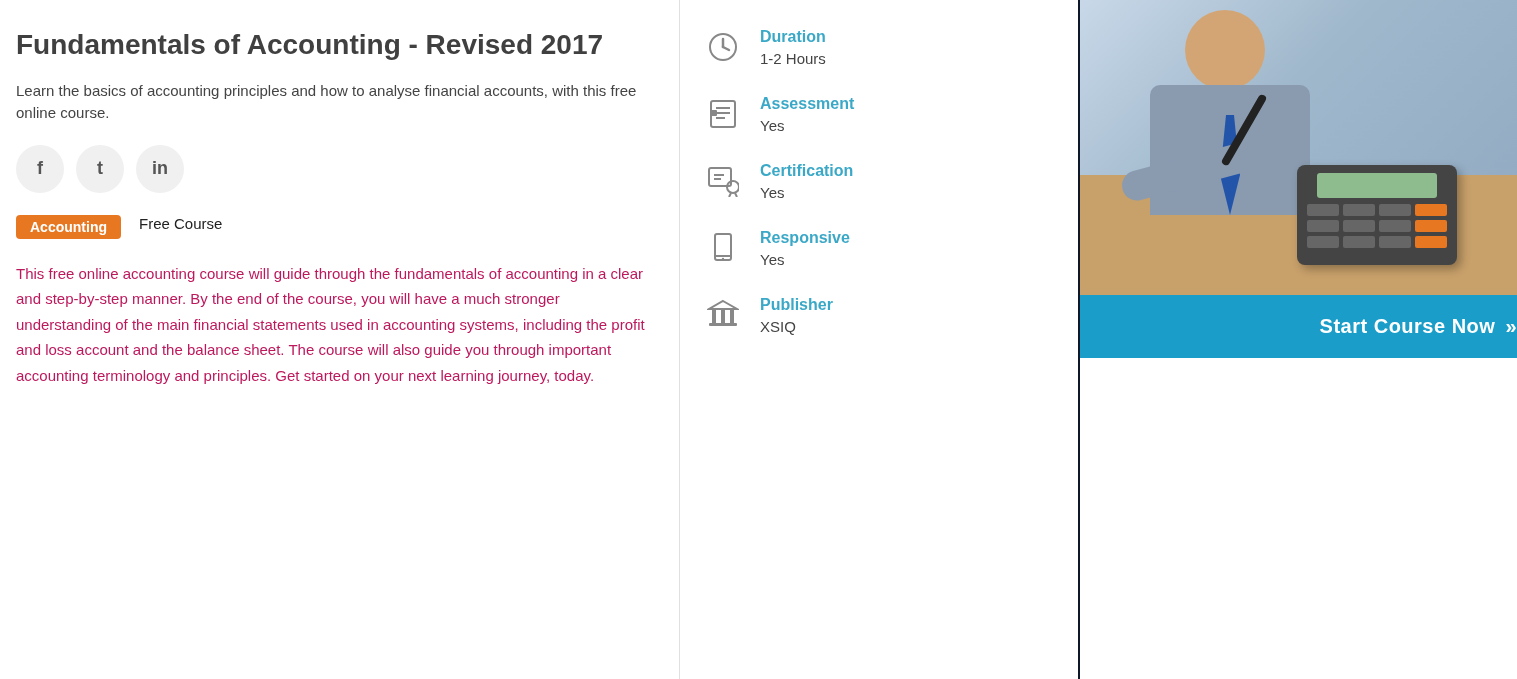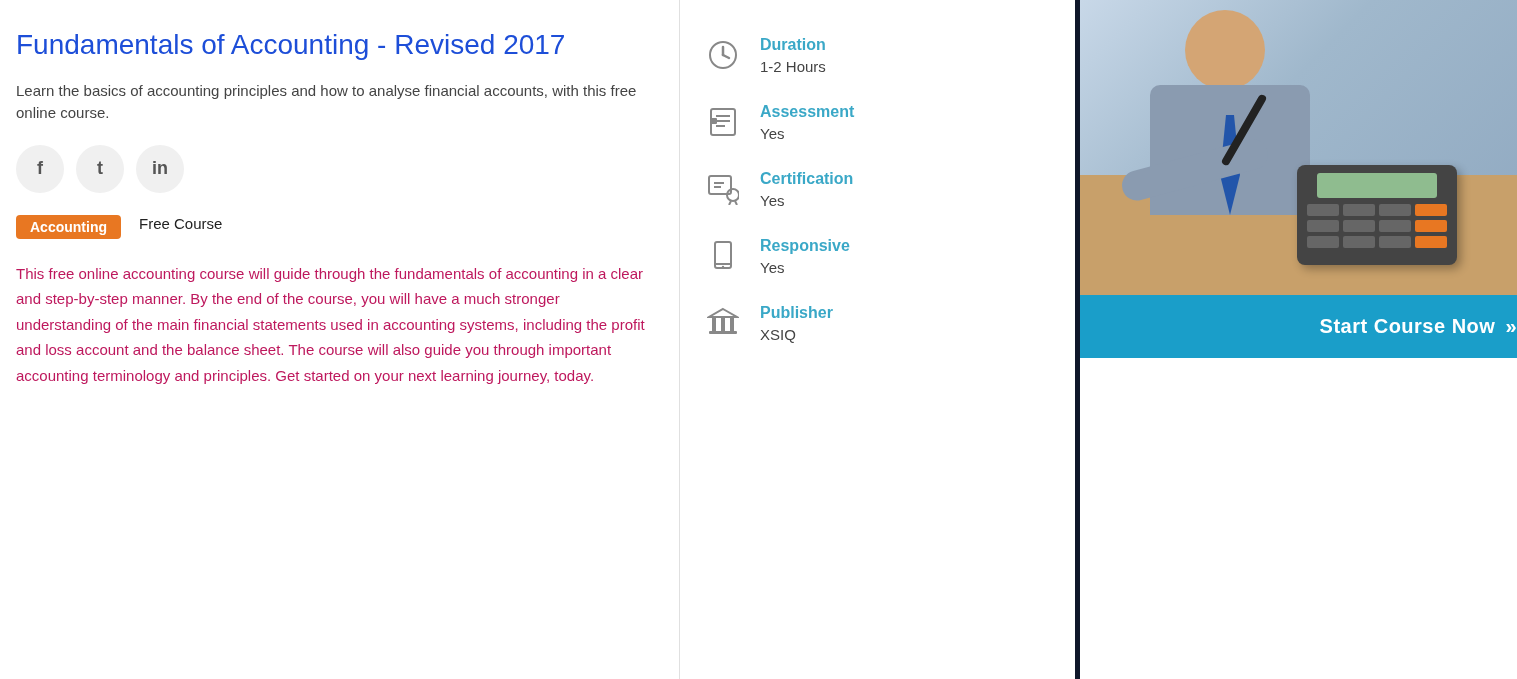--- a/index.html
+++ b/index.html
@@ -17,22 +17,22 @@
       background: #fff;
     }
     
     .left-col {
       flex: 0 0 680px;
       padding: 28px 32px 28px 16px;
       border-right: 1px solid #e0e0e0;
     }
     .course-title {
       font-size: 28px;
-      font-weight: 400;
-      color: #1d4ed8;
+      font-weight: 700;
+      color: #404040;
       line-height: 1.2;
       margin-bottom: 18px;
     }
     .course-description-short {
       font-size: 15px;
       color: #444;
       margin-bottom: 20px;
       line-height: 1.5;
     }
     .social-icons {
@@ -75,22 +75,22 @@
     }
     .course-long-desc {
       font-size: 15px;
       color: #be185d;
       line-height: 1.7;
     }
 
     
     .middle-col {
       flex: 0 0 400px;
-      padding: 36px 24px;
-      border-right: 5px solid #0f172a;
+      padding: 28px 24px;
+      border-right: 2px solid #0f172a;
     }
     .info-row {
       display: flex;
       align-items: flex-start;
       gap: 18px;
       margin-bottom: 28px;
     }
     .info-icon {
       width: 38px;
       height: 38px;

